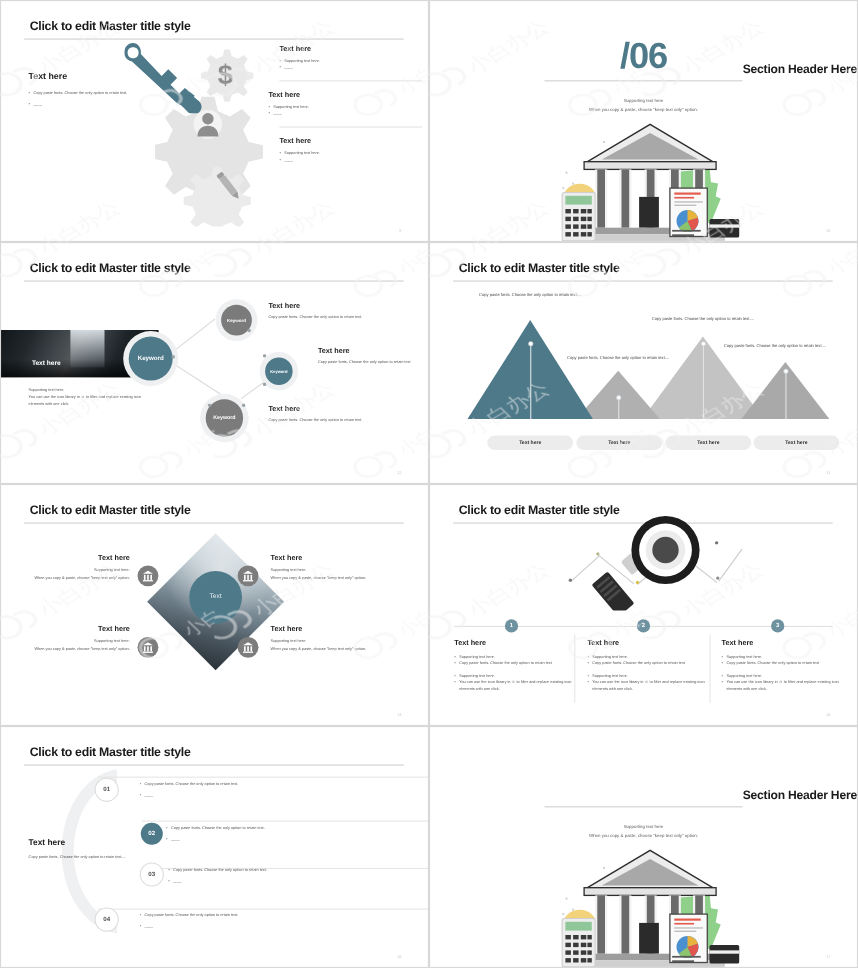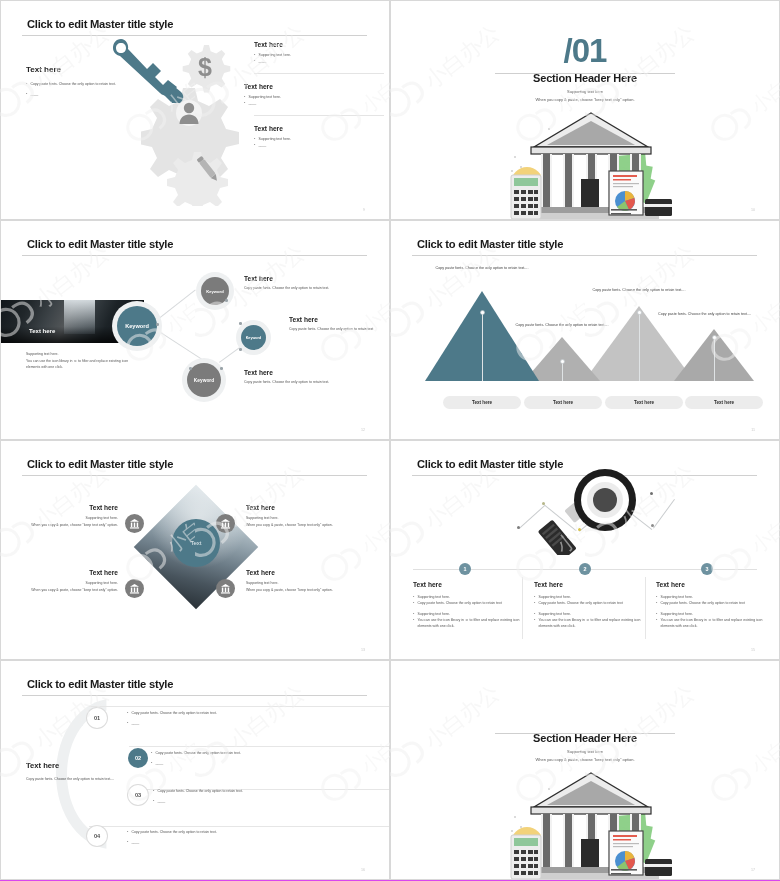--- a/index.html
+++ b/index.html
@@ -4,21 +4,21 @@
 <style>
   * { box-sizing: border-box; margin: 0; padding: 0; }
   html, body {
     width: 780px; height: 881px;
     background: #ffffff;
     font-family: "Liberation Sans", sans-serif;
     overflow: hidden;
   }
   #sheet {
     position: relative;
-    width: 780px; height: 881px;
+    width: 780px; height: 659px;
     display: grid;
     grid-template-columns: 390px 390px;
     grid-template-rows: 220px 220px 220px 221px;
     background: #d946ef;
   }
   .slide {
     position: relative;
     width: 390px; height: 220px;
     background: #ffffff;
     border: 1px solid #d8d8d8;
@@ -64,21 +64,21 @@
   .sec-num {
     font-size: 33px; font-weight: bold; color: #4d7989;
     letter-spacing: -1px; line-height: 34px;
     font-family: "Liberation Sans", sans-serif;
   }
   .sec-rule {
     position: absolute; left: 104px; right: 104px; top: 72px;
     height: 1px; background: #cfcfcf;
   }
   .sec-head {
-    position: absolute; left: 0; right: 0; top: 71px; text-align: center;
+    position: absolute; left: 0; right: 0; top: 56px; text-align: right;
     font-size: 11px; font-weight: bold; color: #1b1b1b; letter-spacing: -0.2px;
   }
   .sec-sub1 { position: absolute; left: 0; right: 0; top: 88px; text-align: center; font-size: 4px; color: #5a5a5a; }
   .sec-sub2 { position: absolute; left: 0; right: 0; top: 96px; text-align: center; font-size: 4px; color: #5a5a5a; }
   .bank { position: absolute; left: 118px; bottom: 0; width: 165px; height: 112px; }
 
   
   .photo-band {
     position: absolute; left: 0; top: 79px; width: 143px; height: 43px;
     background:
@@ -294,21 +294,21 @@
       </div>
 
       <div class="pagenum">9</div>
     </div>
   </div>
 
   <div class="slide">
     <div class="slide-inner">
       <div class="sec-rule"></div>
       <div class="sec-wrap">
-        <div class="sec-num">/01</div>
+        <div class="sec-num">/06</div>
       </div>
       <div class="sec-head">Section Header Here</div>
       <div class="sec-sub1">Supporting text here</div>
       <div class="sec-sub2">When you copy &amp; paste, choose "keep text only" option.</div>
 
       <div class="bank">
         <svg width="165" height="112" viewBox="0 0 165 112">
           <circle cx="18" cy="76" r="16" fill="#f2d27a"></circle>
           <circle cx="26" cy="84" r="12" fill="#e9c65f"></circle>
           <g fill="#8fd08a">

